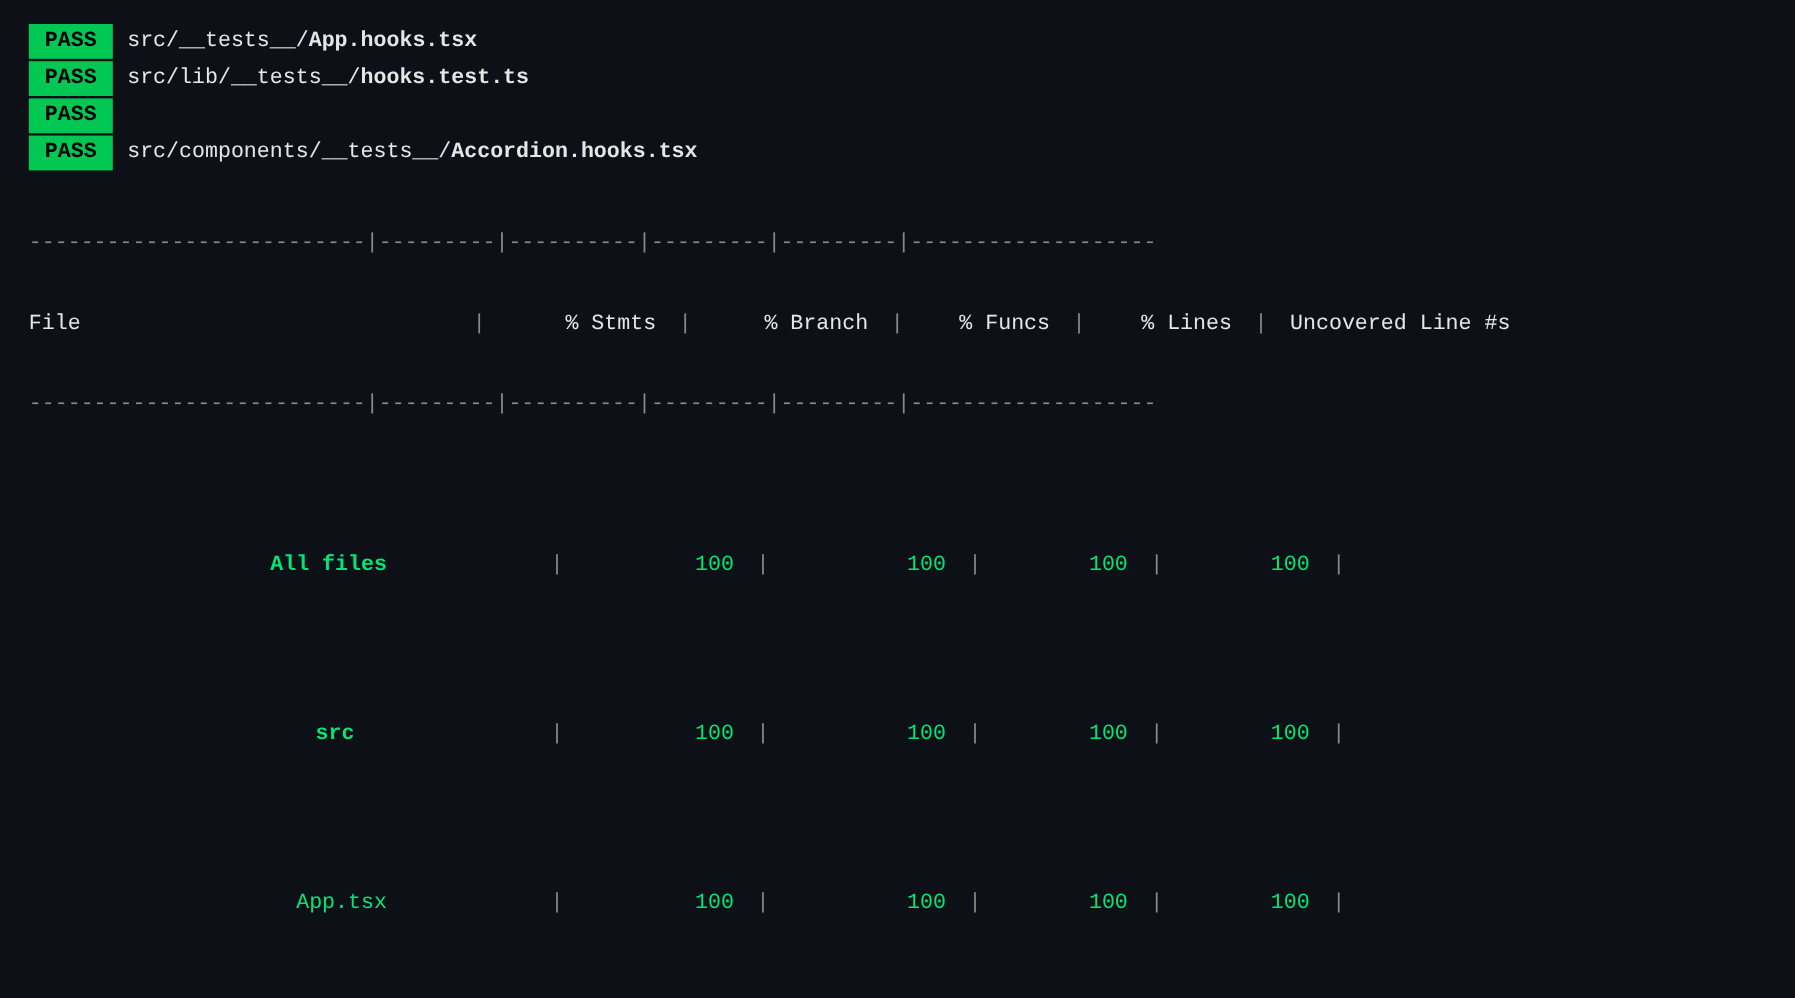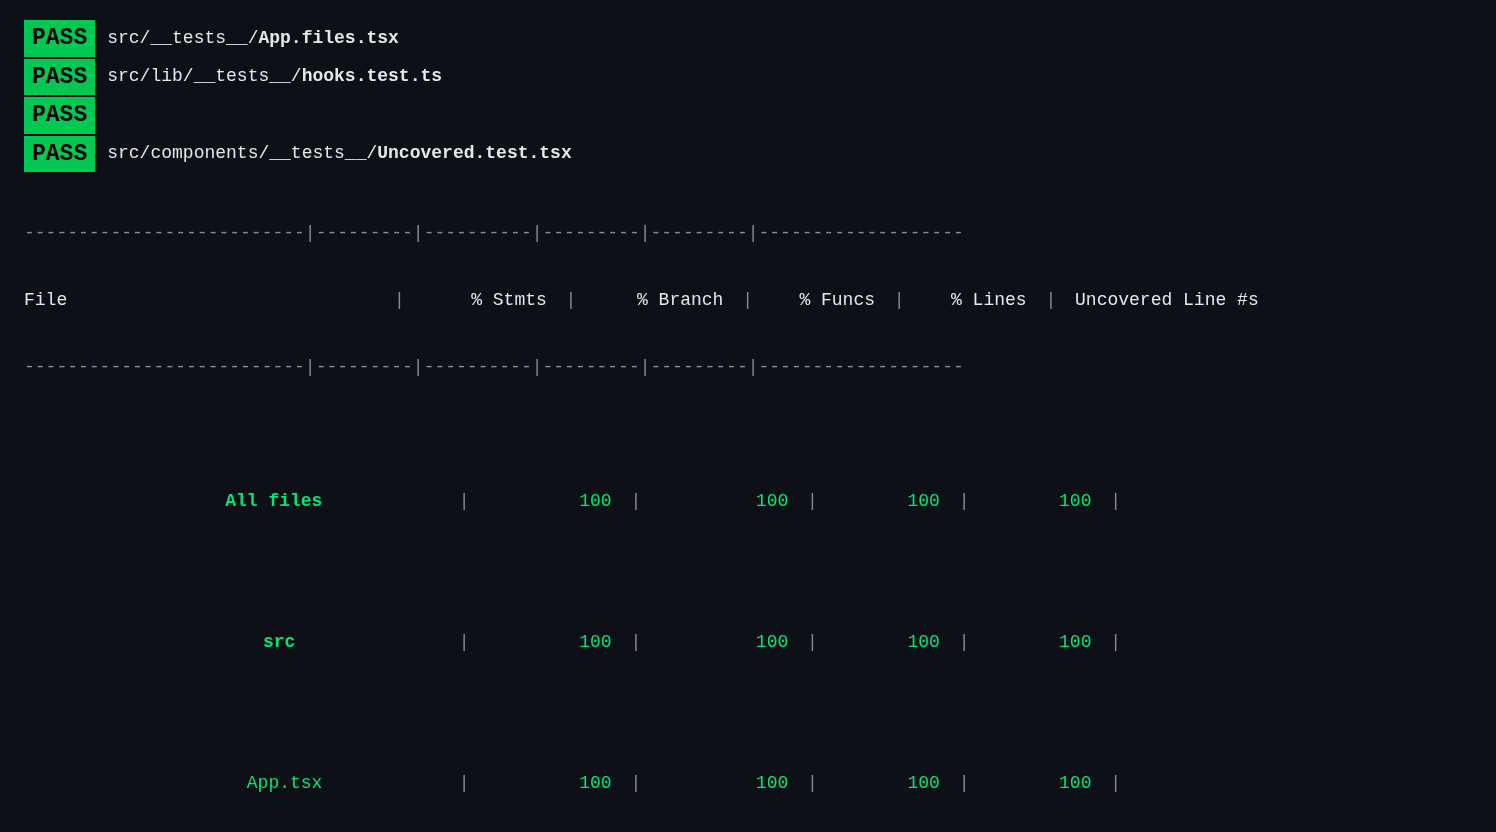--- a/index.html
+++ b/index.html
@@ -36,21 +36,21 @@
       margin-bottom: 2px;
       line-height: 1.5;
     }
 
     .pass-badge {
       background-color: #00c853;
       color: #000;
       font-weight: bold;
       padding: 1px 8px;
       margin-right: 12px;
-      font-size: 23px;
+      font-size: 18px;
       display: inline-block;
       min-width: 70px;
       text-align: center;
     }
 
     .pass-path {
       color: #e6e6e6;
       font-size: 18px;
     }
 
@@ -79,32 +79,32 @@
     }
   </style>
 </head>
 <body>
 
 <div class="terminal">
 
   <div class="pass-section">
     <div class="pass-line">
       <span class="pass-badge">PASS</span>
-      <span class="pass-path">src/__tests__/<strong>App.files.tsx</strong></span>
+      <span class="pass-path">src/__tests__/<strong>App.hooks.tsx</strong></span>
     </div>
     <div class="pass-line">
       <span class="pass-badge">PASS</span>
       <span class="pass-path">src/lib/__tests__/<strong>hooks.test.ts</strong></span>
     </div>
     <div class="pass-line">
       <span class="pass-badge">PASS</span>
     </div>
     <div class="pass-line">
       <span class="pass-badge">PASS</span>
-      <span class="pass-path">src/components/__tests__/<strong>Uncovered.test.tsx</strong></span>
+      <span class="pass-path">src/components/__tests__/<strong>Accordion.hooks.tsx</strong></span>
     </div>
   </div>
 
   <div class="table-wrapper">
     <div class="pre-line dim">--------------------------|---------|----------|---------|---------|-------------------</div>
     <div class="pre-line"><span style="display:inline-block;width:370px;">File</span><span style="color:#888">|</span><span style="display:inline-block;width:150px;text-align:right;padding-right:8px;"> % Stmts</span><span style="color:#888"> |</span><span style="display:inline-block;width:155px;text-align:right;padding-right:8px;"> % Branch</span><span style="color:#888"> |</span><span style="display:inline-block;width:130px;text-align:right;padding-right:8px;"> % Funcs</span><span style="color:#888"> |</span><span style="display:inline-block;width:130px;text-align:right;padding-right:8px;"> % Lines</span><span style="color:#888"> |</span><span style="padding-left:8px;"> Uncovered Line #s</span></div>
     <div class="pre-line dim">--------------------------|---------|----------|---------|---------|-------------------</div>
 
     
     <div class="pre-line">

